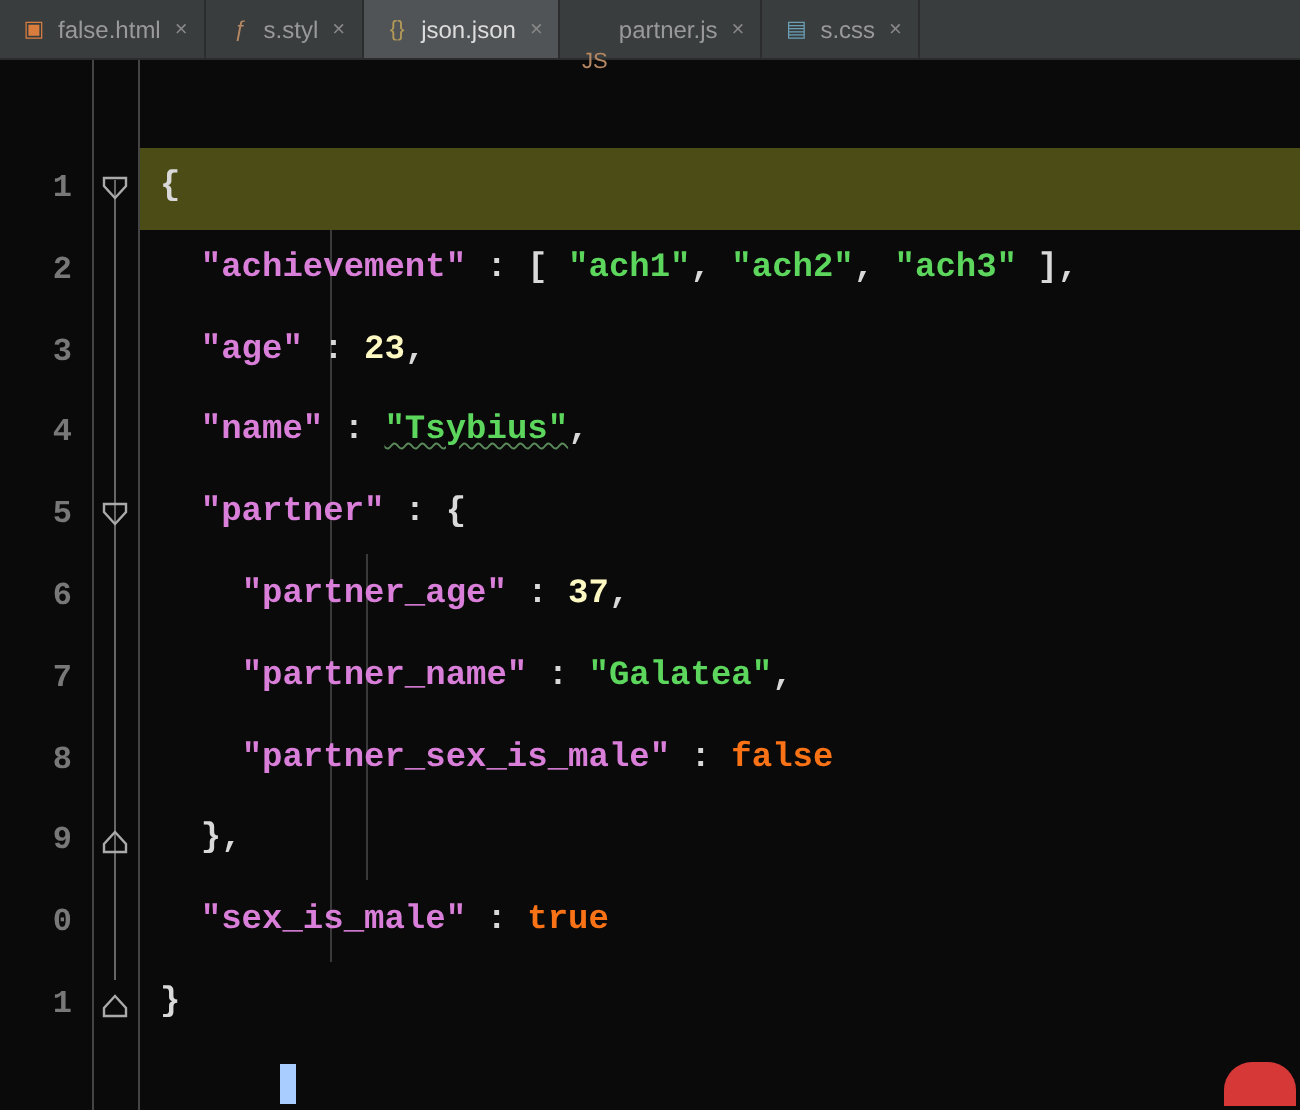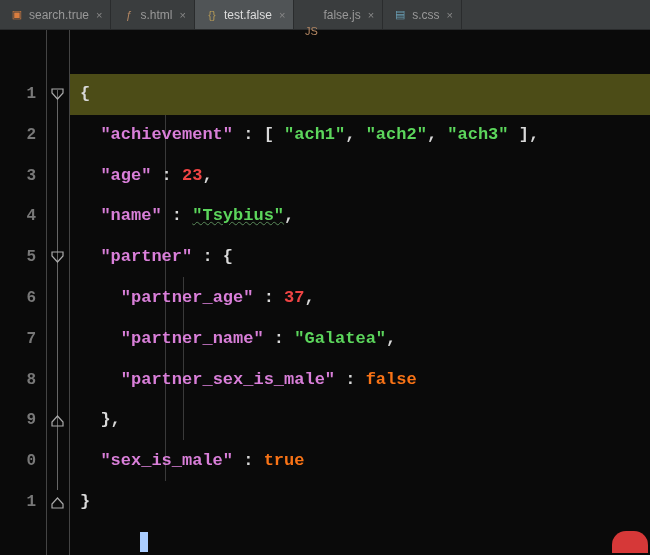--- a/index.html
+++ b/index.html
@@ -103,54 +103,54 @@
   top: 84px; height: 367px;
 }
 .indent-guide2 {
   position: absolute;
   width: 1px; background: #3a3a3a;
   left: 113px;
   top: 247px; height: 163px;
 }
 .key { color: #d97fd9; }
 .str { color: #5cd65c; }
-.num { color: #ef4444; }
+.num { color: #fef9c3; }
 .kw  { color: #f97316; }
 .pun { color: #d9d9d9; }
 .wavy { text-decoration: underline wavy #5a8a5a; text-decoration-thickness: 1px; }
 .badge {
   position: absolute;
   right: 2px; bottom: 2px;
   width: 36px; height: 22px;
   background: #d63838;
   border-radius: 14px 14px 0 0;
 }
 </style>
 </head>
 <body>
 
 <div class="tabbar">
   <div class="tab">
     <span class="ficon ic-html">▣</span>
-    <span>search.true</span>
+    <span>false.html</span>
     <span class="close">×</span>
   </div>
   <div class="tab">
     <span class="ficon ic-styl">ƒ</span>
-    <span>s.html</span>
+    <span>s.styl</span>
     <span class="close">×</span>
   </div>
   <div class="tab active">
     <span class="ficon ic-json">{}</span>
-    <span>test.false</span>
+    <span>json.json</span>
     <span class="close">×</span>
   </div>
   <div class="tab">
     <span class="ficon ic-js">JS</span>
-    <span>false.js</span>
+    <span>partner.js</span>
     <span class="close">×</span>
   </div>
   <div class="tab">
     <span class="ficon ic-css">▤</span>
     <span>s.css</span>
     <span class="close">×</span>
   </div>
 </div>
 
 <div class="editor">

